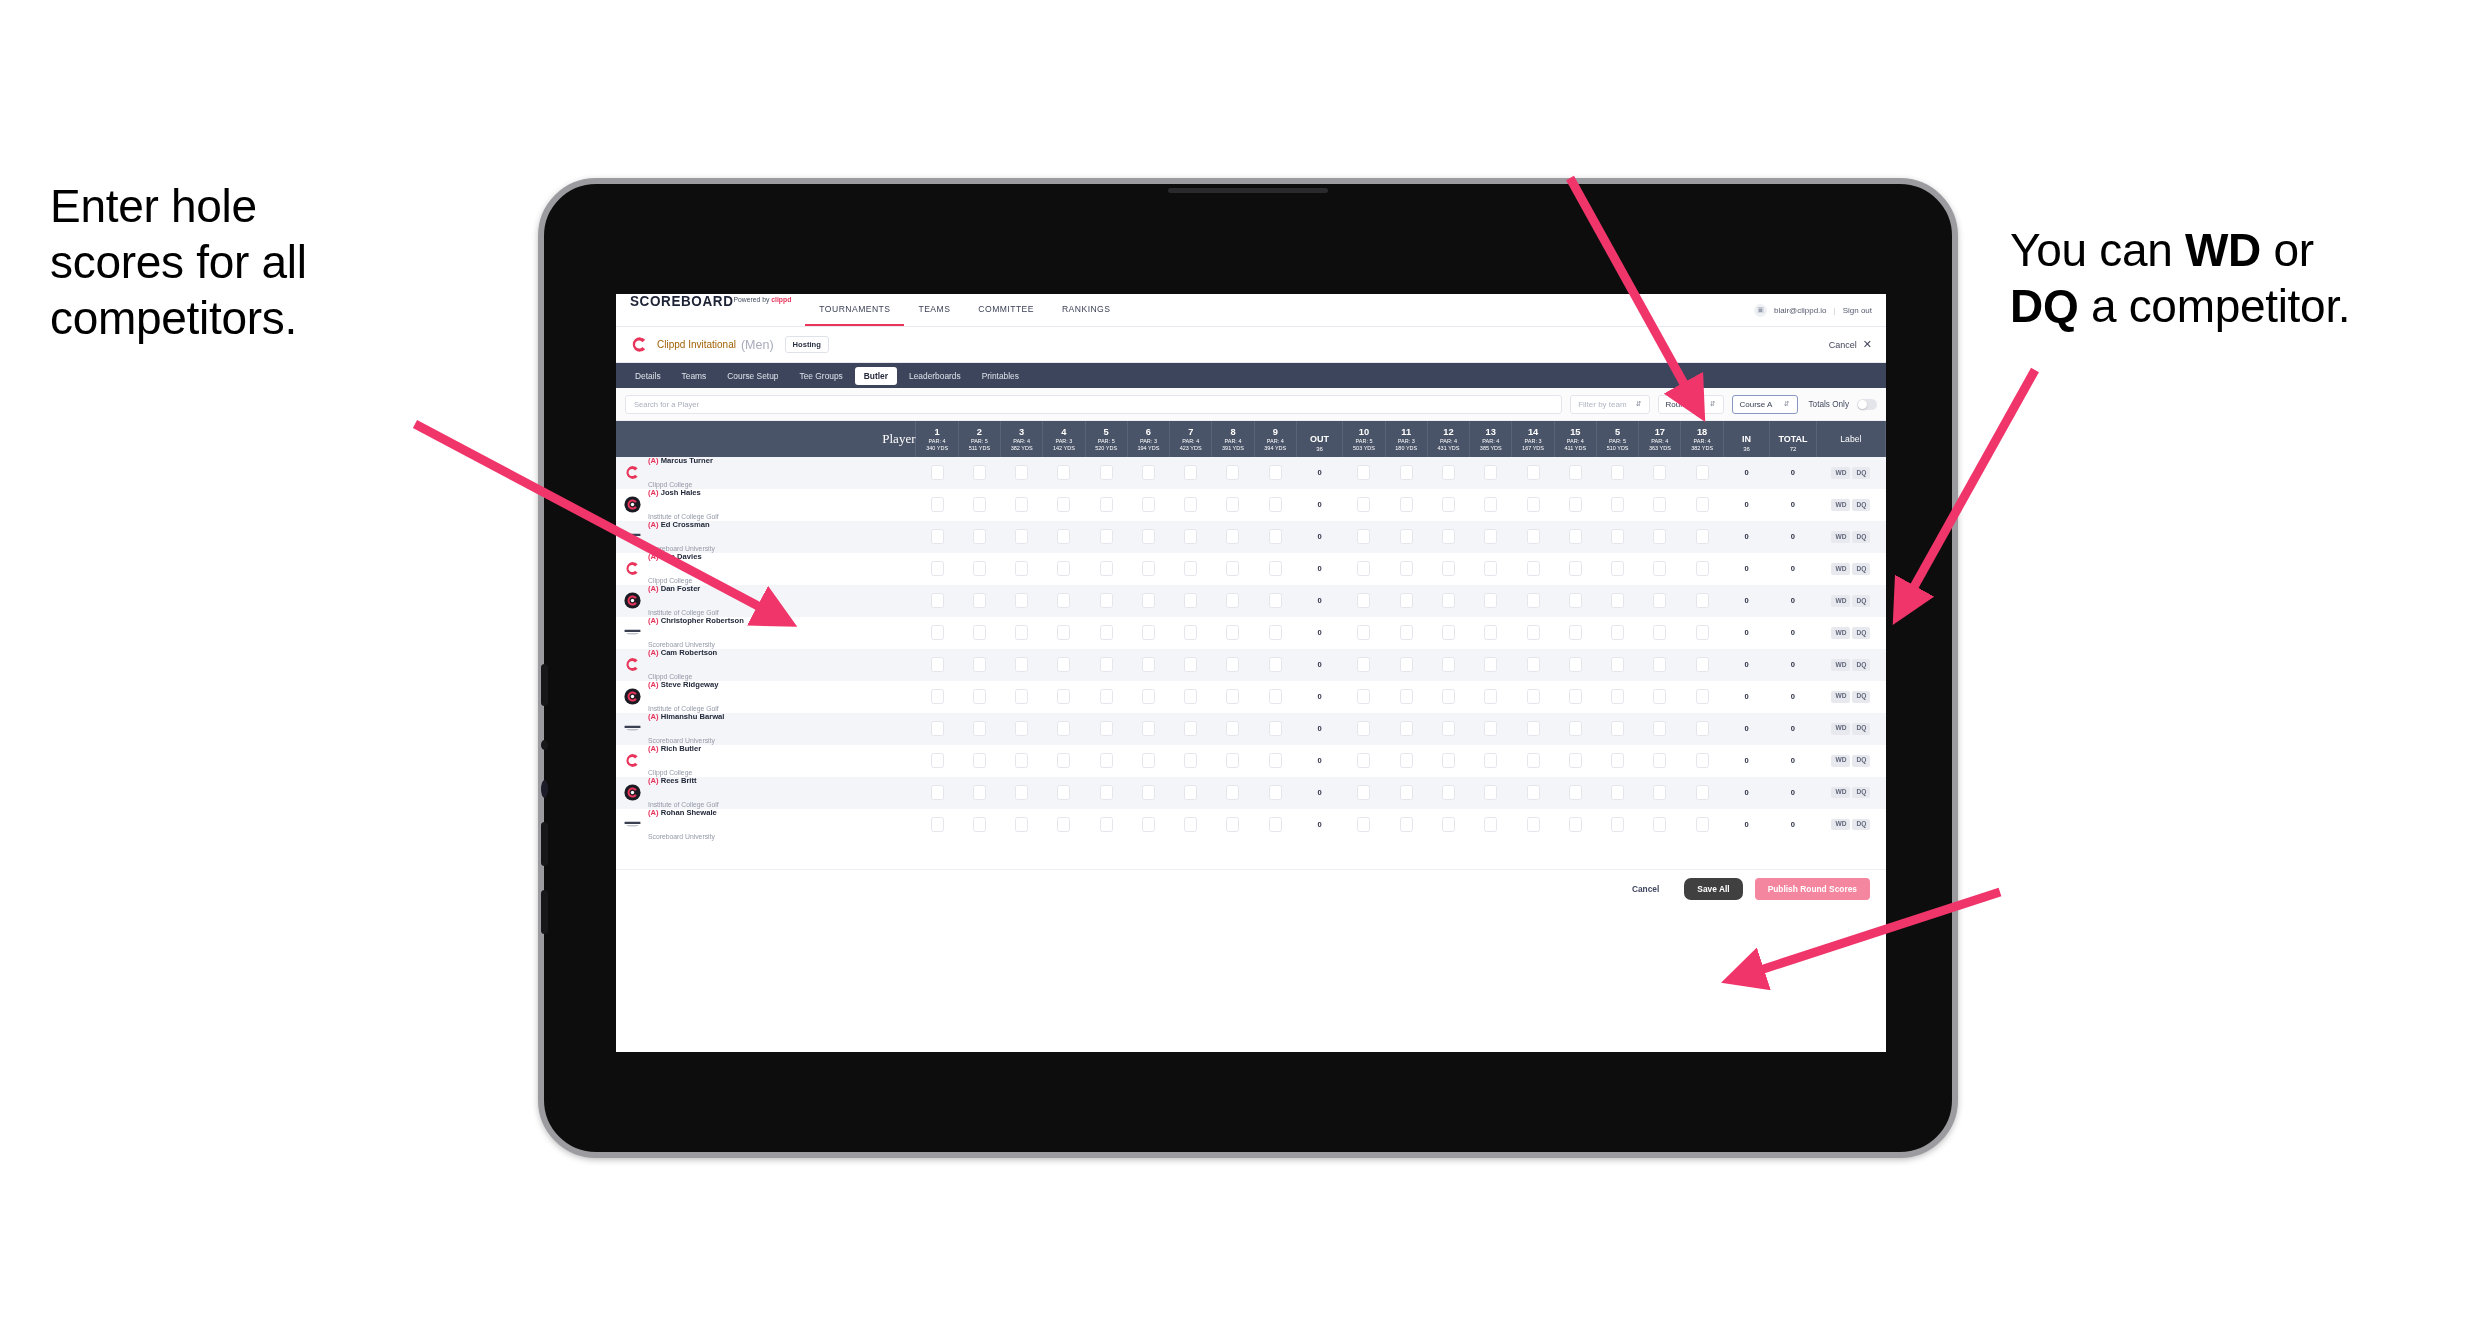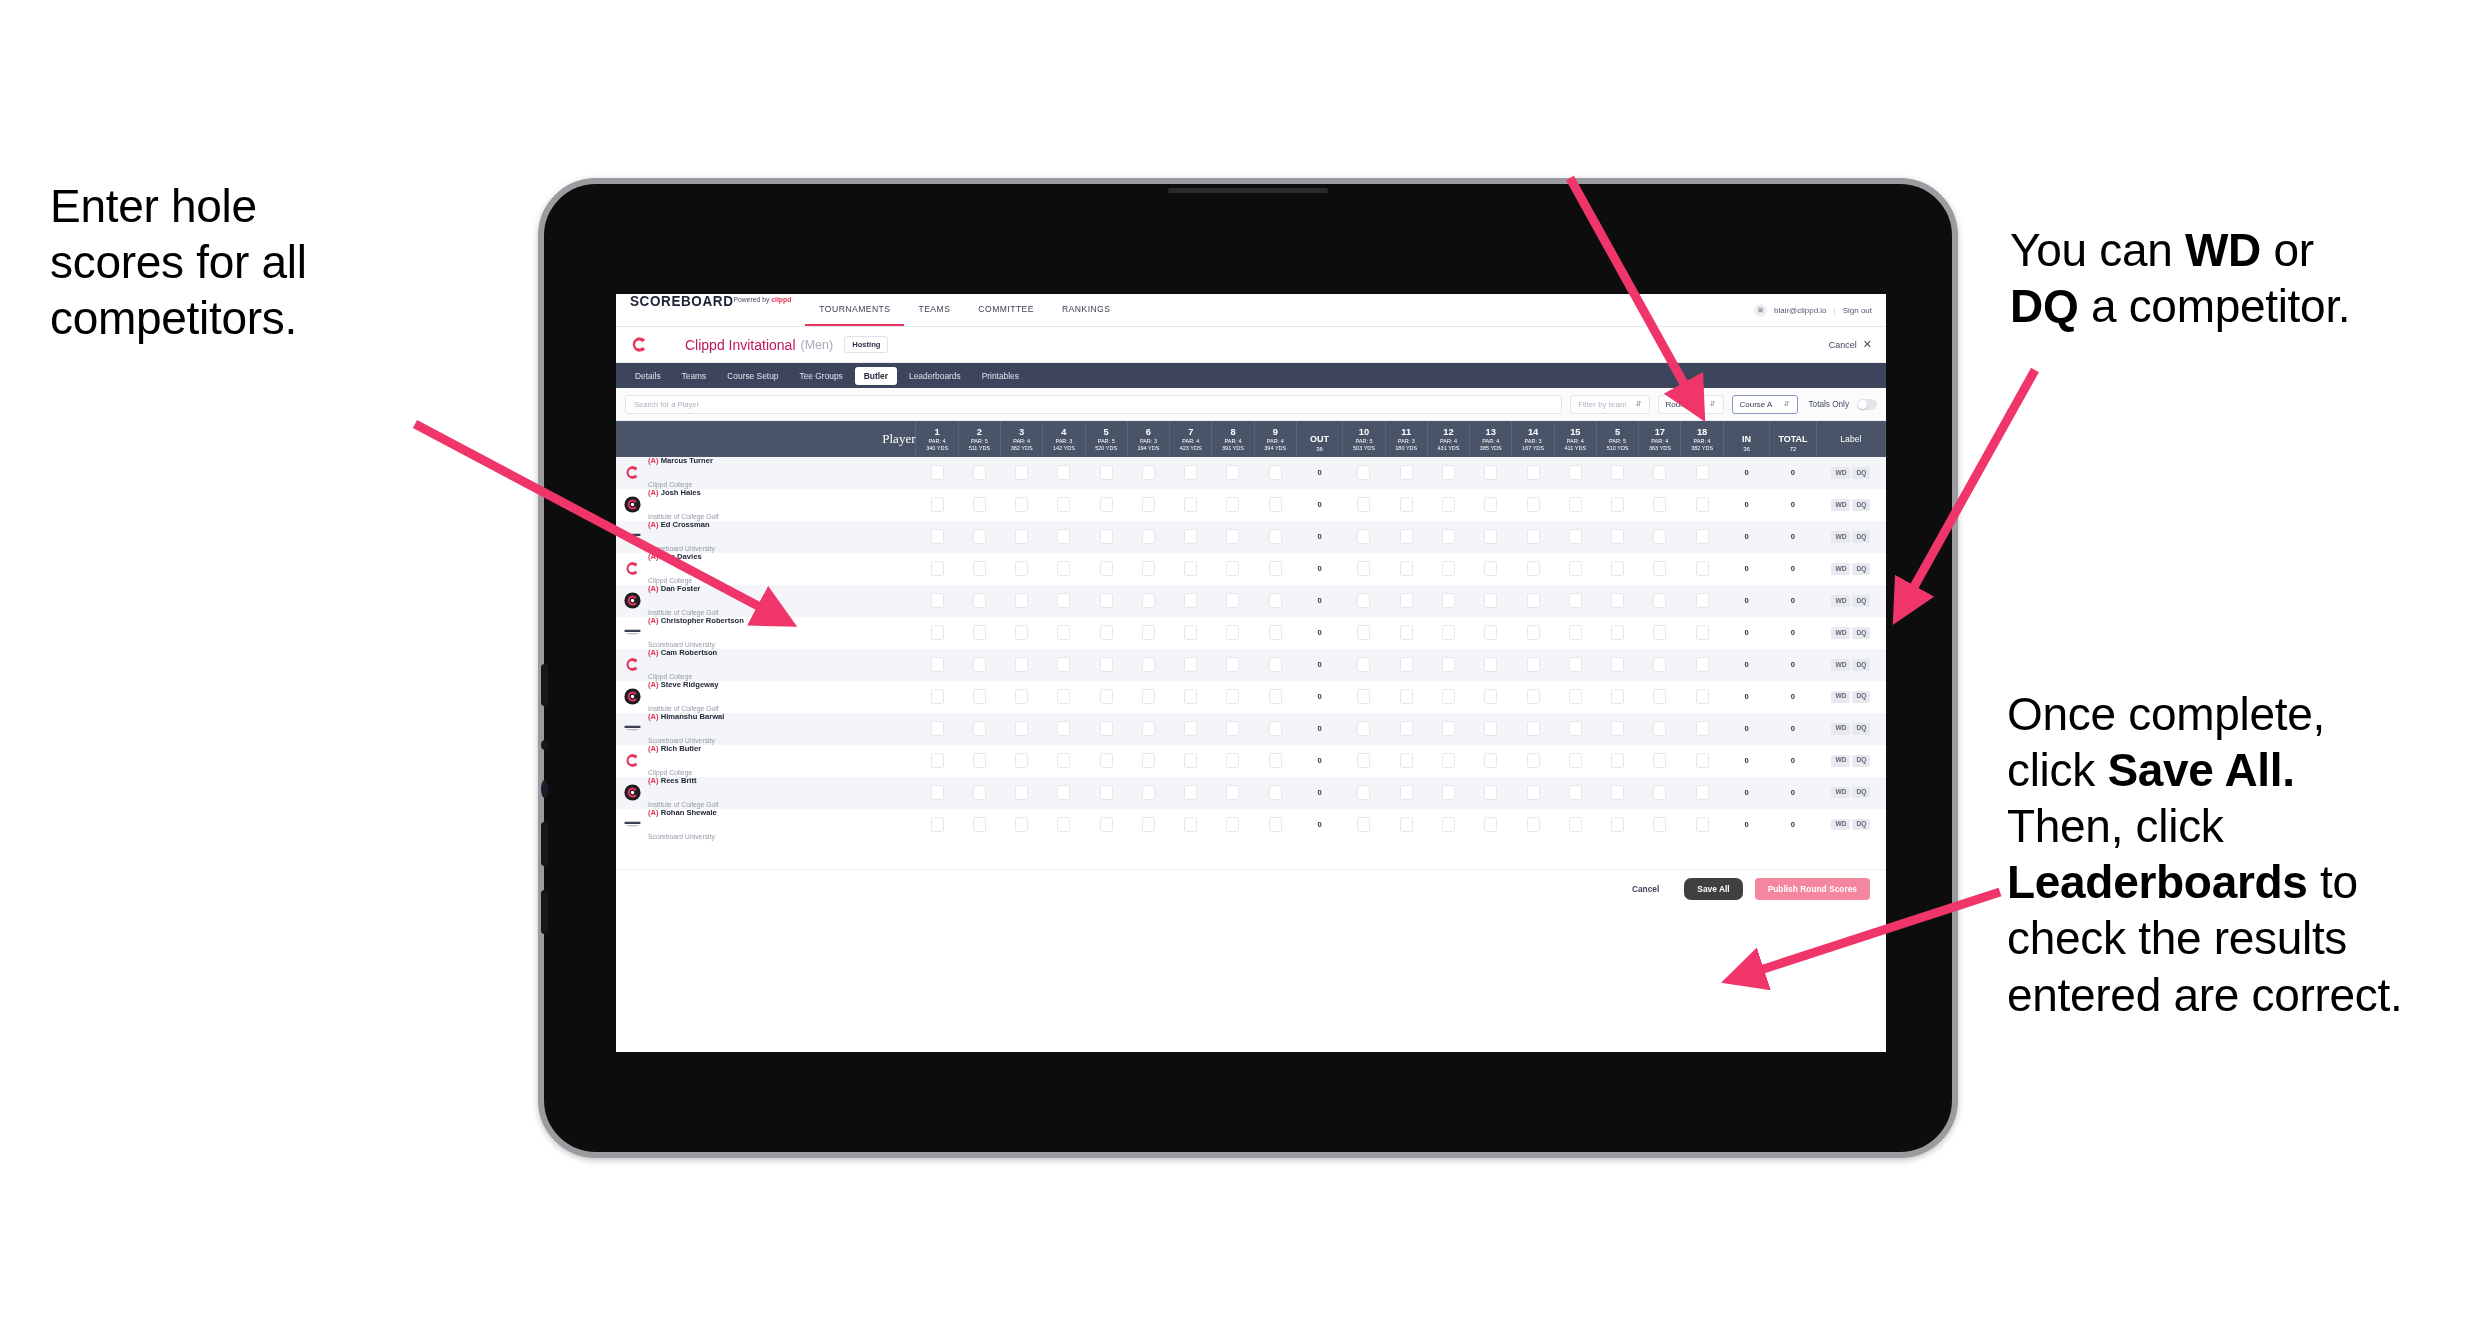--- a/index.html
+++ b/index.html
@@ -84,21 +84,21 @@
             display:flex; align-items:center; justify-content:center;
             font-size:7px; color:#9aa0b0; }
   .topright .sep { color:#c7cad4; }
   .topright a { color:#555b6e; text-decoration:none; }
 
   
   .tourbar { height:36px; background:#fff; display:flex; align-items:center;
              padding: 0 14px; border-bottom:1px solid #e7e9ef; position:relative; }
   .clogo { width:19px; height:19px; margin-right:8px; display:flex;
            align-items:center; justify-content:center; }
-  .tname { font-size:14px; color:#be185d; font-weight:400;margin-left:28px; }
+  .tname { font-size:10px; color:#a16207; font-weight:400; }
   .tgender { font-size:12.5px; color:#a7acbb; margin-left:5px; }
   .hostbadge { margin-left:11px; font-size:7.6px; font-weight:700; color:#2b3145;
                border:1px solid #dfe2e9; border-radius:3px; padding:3px 7px;
                background:#fff; }
   .cancelx { margin-left:auto; font-size:9px; color:#41475c; display:flex;
              align-items:center; gap:6px; }
   .cancelx .xg { font-size:11px; }
 
   
   .subnav { height:25px; background:#3c455c; display:flex; align-items:center;
@@ -175,21 +175,20 @@
 </style>
 </head>
 <body>
 
 <div id="root">
 
   <div class="callout" id="cal-left">Enter hole
 scores for all
 competitors.</div>
   <div class="callout" id="cal-wd">You can <b>WD</b> or<br><b>DQ</b> a competitor.</div>
-  <div class="callout" id="cal-save">Once complete,<br>click <b>Save All.</b><br>Then, click<br><b>Leaderboards</b> to<br>check the results<br>entered are correct.</div>
 
   <div id="tablet">
     <div class="topnotch"></div>
     <div class="side-btn" id="sb1"></div>
     <div class="side-btn" id="sb2"></div>
     <div class="side-btn" id="sb3"></div>
     <div class="side-btn" id="sb4"></div>
     <div class="side-btn" id="sb5"></div>
 
     <div id="screen">

